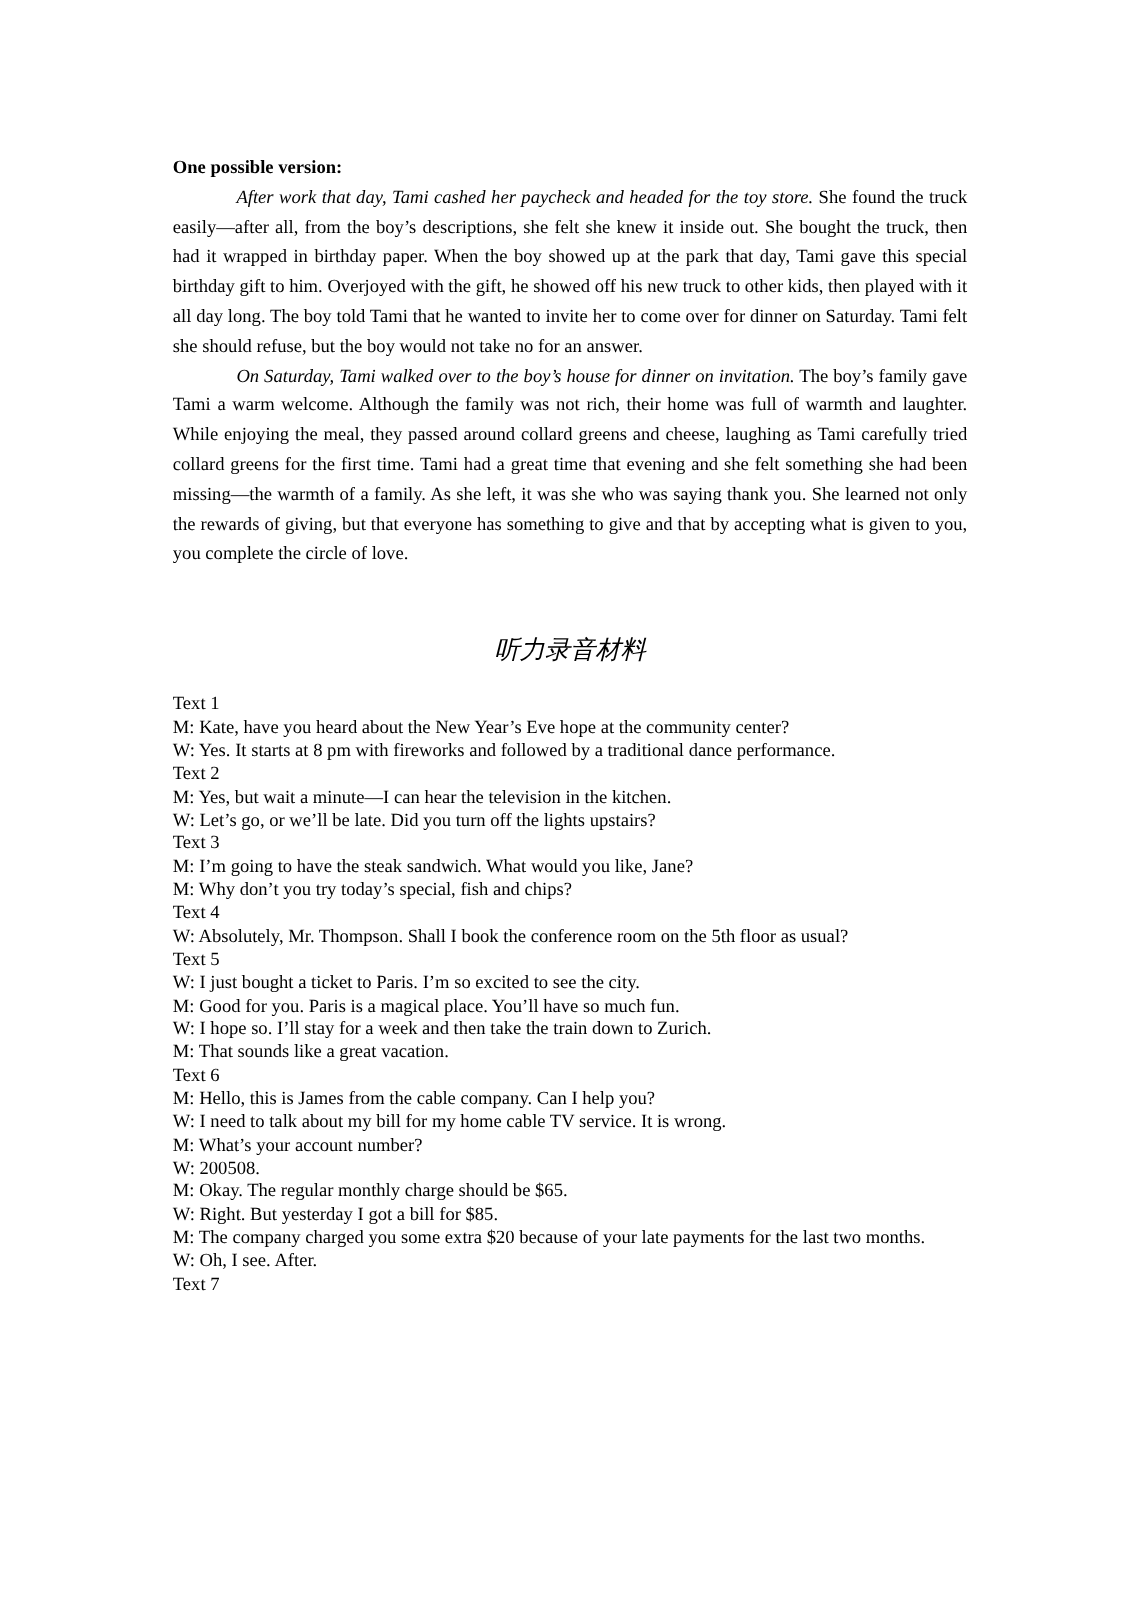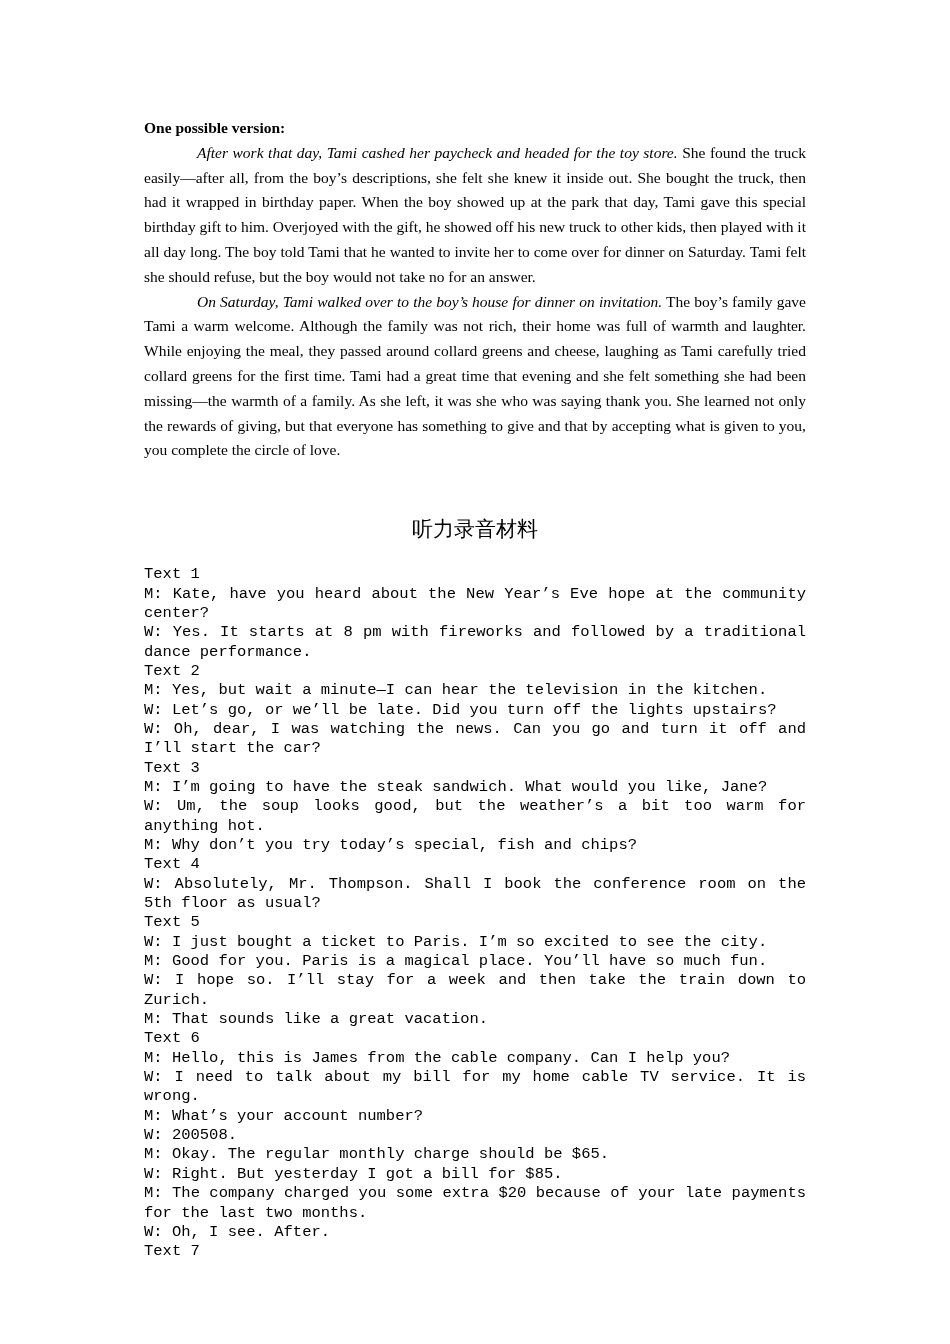--- a/index.html
+++ b/index.html
@@ -11,21 +11,21 @@
       width: 950px;
       height: 1344px;
       position: relative;
       overflow: hidden;
       font-family: "Liberation Serif", "DejaVu Serif", serif;
       color: #000000;
     }
     .page {
       position: absolute;
       left: 144px;
-      top: 116px;
+      top: 128px;
       width: 662px;
     }
     .heading-bold {
       font-weight: bold;
       font-size: 15.5px;
       line-height: 19px;
       margin: 0;
     }
     .essay p {
       margin: 0;
@@ -38,24 +38,24 @@
       font-style: italic;
       margin-left: 19px;
     }
     .section-title {
       text-align: center;
       font-family: "DejaVu Sans", sans-serif;
       font-size: 21px;
       line-height: 28px;
       margin: 52px 0 0 0;
       font-weight: normal;
+      font-style: italic;
     }
     .transcript {
       margin-top: 22px;
-      font-family: Liberation Mono, monospace;
     }
     .transcript .line {
       font-size: 15.5px;
       line-height: 19.35px;
       margin: 0;
       text-align: justify;
     }
   </style>
 </head>
 <body>
@@ -72,24 +72,22 @@
 
   <h2 class="section-title">听力录音材料</h2>
 
   <section class="transcript">
     <p class="line">Text 1</p>
     <p class="line">M: Kate, have you heard about the New Year’s Eve hope at the community center?</p>
     <p class="line">W: Yes. It starts at 8 pm with fireworks and followed by a traditional dance performance.</p>
     <p class="line">Text 2</p>
     <p class="line">M: Yes, but wait a minute—I can hear the television in the kitchen.</p>
     <p class="line">W: Let’s go, or we’ll be late. Did you turn off the lights upstairs?</p>
-    <p class="line">W: Oh, dear, I was watching the news. Can you go and turn it off and I’ll start the car?</p>
     <p class="line">Text 3</p>
     <p class="line">M: I’m going to have the steak sandwich. What would you like, Jane?</p>
-    <p class="line">W: Um, the soup looks good, but the weather’s a bit too warm for anything hot.</p>
     <p class="line">M: Why don’t you try today’s special, fish and chips?</p>
     <p class="line">Text 4</p>
     <p class="line">W: Absolutely, Mr. Thompson. Shall I book the conference room on the 5th floor as usual?</p>
     <p class="line">Text 5</p>
     <p class="line">W: I just bought a ticket to Paris. I’m so excited to see the city.</p>
     <p class="line">M: Good for you. Paris is a magical place. You’ll have so much fun.</p>
     <p class="line">W: I hope so. I’ll stay for a week and then take the train down to Zurich.</p>
     <p class="line">M: That sounds like a great vacation.</p>
     <p class="line">Text 6</p>
     <p class="line">M: Hello, this is James from the cable company. Can I help you?</p>

